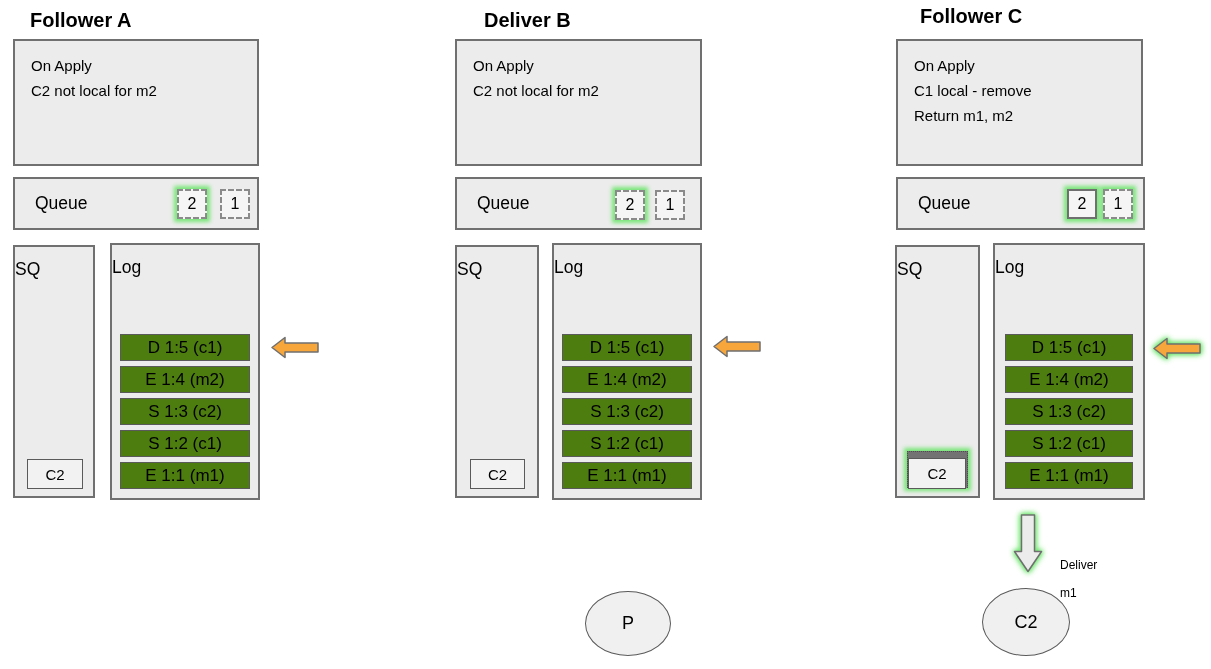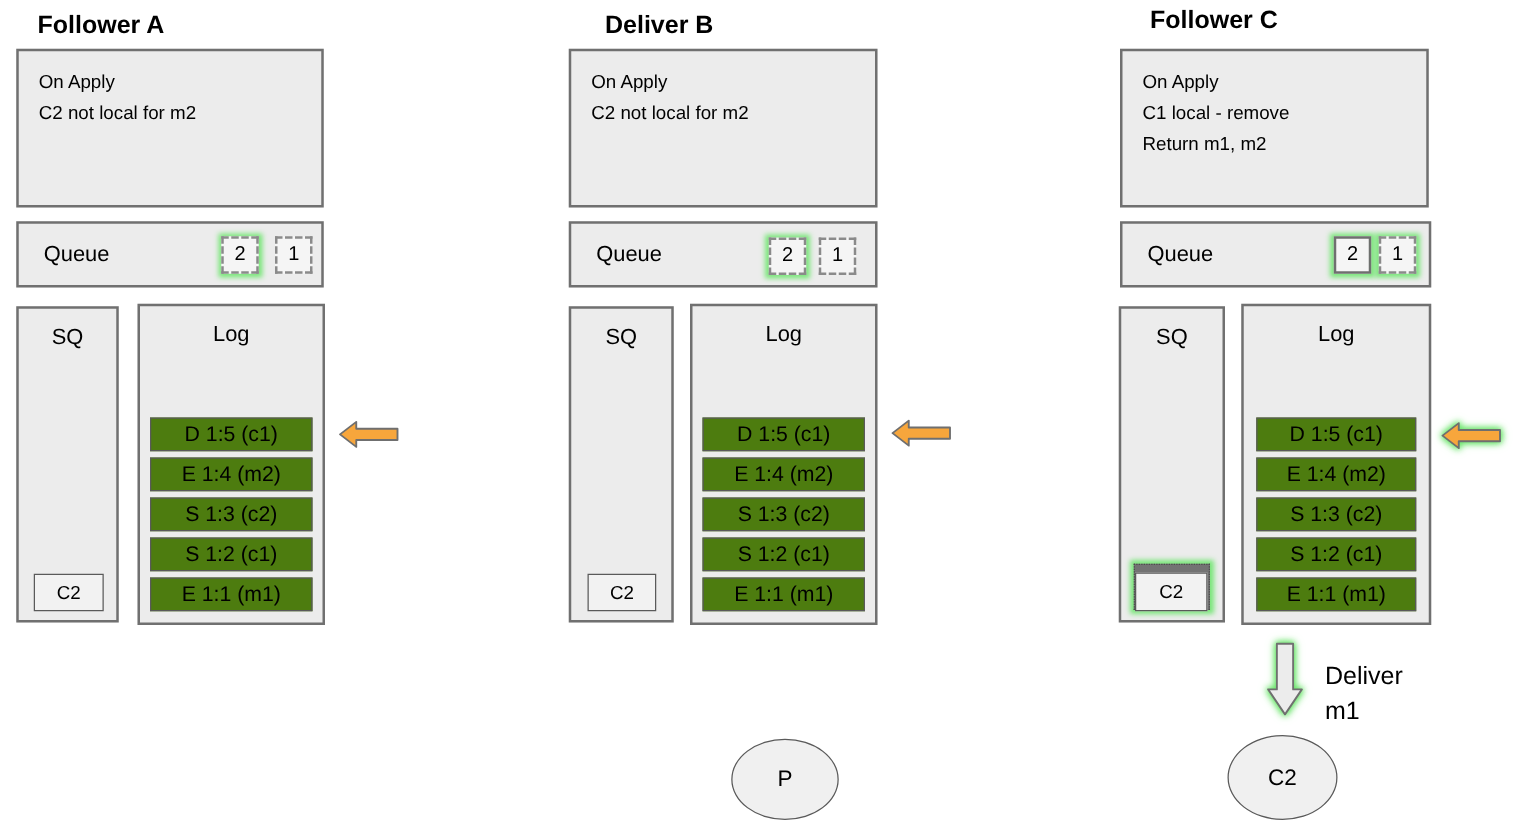--- a/index.html
+++ b/index.html
@@ -6,31 +6,31 @@
   .stage{position:relative;width:1211px;height:669px;background:#fff;overflow:hidden;}
   .title{position:absolute;font-size:20px;font-weight:700;white-space:nowrap;}
   .panel{position:absolute;box-sizing:border-box;background:#ececec;border:2px solid #707070;}
   .onapply{padding:12px 16px;font-size:15px;line-height:25px;}
   .oa-note{}
   .queue{display:flex;align-items:center;padding-left:20px;font-size:17.5px;}
   .qsquare{position:absolute;width:30px;height:30px;box-sizing:border-box;background:#f5f5f5;
            border:2px solid #6f6f6f;display:flex;align-items:center;justify-content:center;font-size:16px;}
   .qsquare.dashed{border-style:dashed;border-color:#8a8a8a;}
   .glow{box-shadow:0 0 4px 3px #79e679;}
-  .box-label{text-align:center;padding-top:12px;font-size:17.5px;}
+  .box-label{padding-top:12px;font-size:17.5px;}
   .entry{position:absolute;height:27px;box-sizing:border-box;background:#4d7c0f;border:1.5px solid #5a5a5a;
          display:flex;align-items:center;justify-content:center;font-size:17px;}
   .smallbox{position:absolute;box-sizing:border-box;background:#f2f2f2;border:1.5px solid #5a5a5a;
             display:flex;align-items:center;justify-content:center;font-size:15px;}
   .smallbox.down{background:#737373;border:1.5px dotted #4d4d4d;margin-top:36px;}
   .arrow-svg{position:absolute;overflow:visible;}
   .svg-glow{filter:drop-shadow(0 0 2.5px #6ee66e) drop-shadow(0 0 2.5px #6ee66e);}
   .ellipse{position:absolute;border-radius:50%;background:#f0f0f0;border:1.5px solid #5a5a5a;
            display:flex;align-items:center;justify-content:center;font-size:18px;}
-  .deliver{position:absolute;font-size:20px;line-height:28px;}
+  .deliver{position:absolute;font-size:12px;line-height:28px;margin-top:24px;}
 </style>
 </head>
 <body>
 
 <div class="stage">
 
   <div class="title" style="left:30px;top:9px">Follower A</div>
 
   <div class="panel onapply" style="left:13px;top:39px;width:246px;height:127px">
     <div>On Apply</div>

